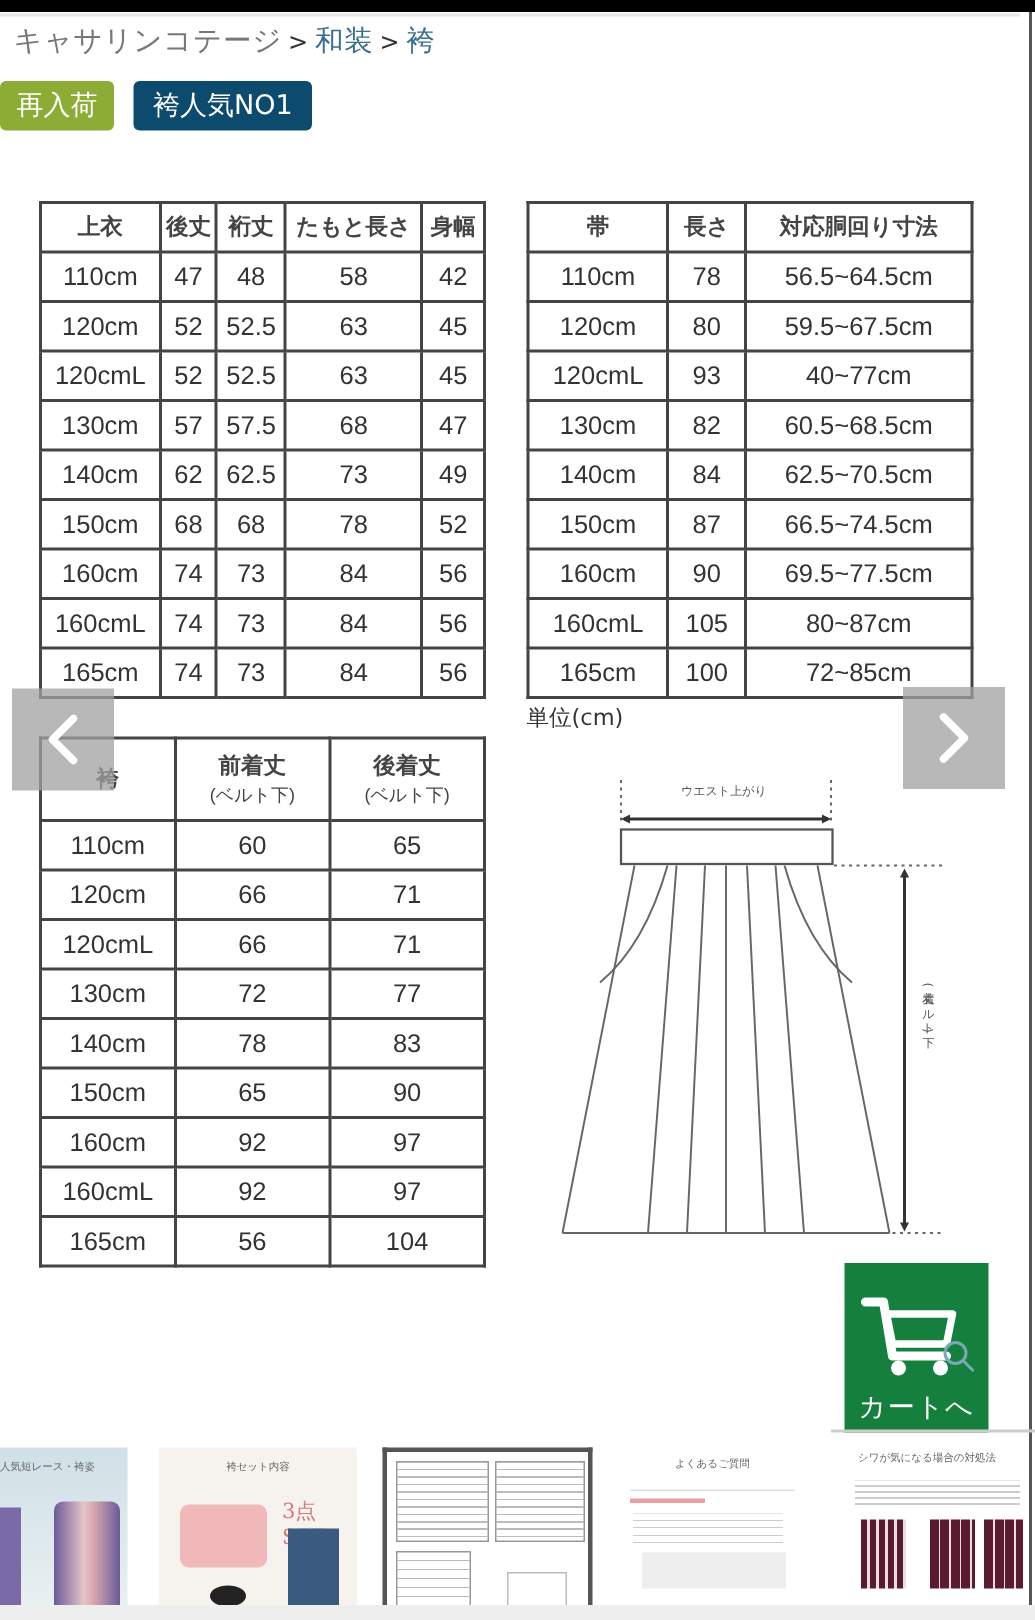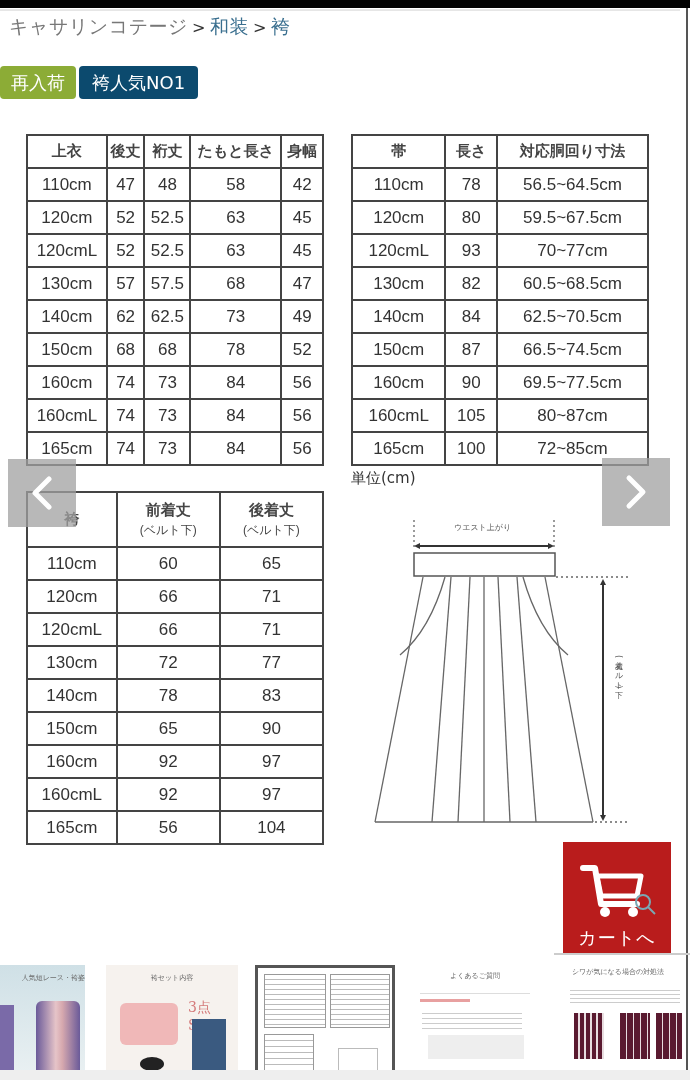--- a/index.html
+++ b/index.html
@@ -8,21 +8,21 @@
 
   .topbar { position: absolute; left: 0; top: 0; width: 690px; height: 8px; background: #000; }
   .topline { position: absolute; left: 0; top: 9px; width: 680px; height: 2px; background: #e6e6e6; }
   .rightedge { position: absolute; left: 686px; top: 8px; width: 2px; height: 1072px; background: #555; }
 
   .breadcrumb { position: absolute; left: 9px; top: 14px; font-size: 19px; white-space: nowrap; letter-spacing: 0.5px; }
   .breadcrumb .crumb-root { color: #777; }
   .breadcrumb .sep { color: #333; font-size: 16px; margin: 0 4px; }
   .breadcrumb .crumb-link { color: #3a6f8f; margin-top: 18px; }
 
-  .badges { position: absolute; left: 0; top: 66px; display: flex; gap: 3px; }
+  .badges { position: absolute; left: 0; top: 54px; display: flex; gap: 13px; }
   .badge { height: 33px; padding: 0 11px; border-radius: 4px; color: #fff; font-size: 18px; line-height: 33px; }
   .badge.green { background: #8cac36; }
   .badge.purple { background: #0c4a6e; padding: 0 13px; }
 
   table.size { position: absolute; border-collapse: collapse; font-family: "Liberation Sans", "DejaVu Sans", sans-serif; color: #333; }
   table.size td, table.size th { border: 2px solid #444; text-align: center; font-weight: normal; padding: 0; font-size: 17px; }
   table.size th { font-size: 15px; font-weight: bold; color: #444; }
 
   #top-table { left: 26px; top: 134px; width: 298px; }
   #top-table tr { height: 33px; }
@@ -34,21 +34,21 @@
   #hakama-table th .sub { display: block; font-size: 12px; font-weight: normal; margin-top: 2px; }
 
   .unit { position: absolute; left: 351px; top: 469px; font-size: 15px; color: #333; }
 
   .nav-btn { position: absolute; width: 68px; height: 68px; background: rgba(160,160,160,0.75); display: flex; align-items: center; justify-content: center; }
   #prev-btn { left: 8px; top: 459px; }
   #next-btn { left: 602px; top: 458px; }
 
   .diagram { position: absolute; left: 360px; top: 510px; width: 300px; height: 320px; }
 
-  .cart-btn { position: absolute; left: 563px; top: 842px; width: 108px; height: 113px; background: #b91c1c; display: flex; flex-direction: column; align-items: center; justify-content: flex-start; color: #fff; }
+  .cart-btn { position: absolute; left: 563px; top: 842px; width: 96px; height: 113px; background: #15803d; display: flex; flex-direction: column; align-items: center; justify-content: flex-start; color: #fff; }
   .cart-btn .cart-label { font-size: 18px; margin-top: 4px; letter-spacing: 1px; }
   .cart-rule { position: absolute; left: 554px; top: 953px; width: 136px; height: 2px; background: #ccc; }
 
   .thumbs { position: absolute; left: 0; top: 965px; width: 690px; height: 108px; }
   .thumb { position: absolute; top: 0; height: 108px; overflow: hidden; }
   .thumb-1 { left: 0; width: 85px; background: linear-gradient(#cfe0e6, #e9f0f2); }
   .thumb-2 { left: 106px; width: 132px; background: #f6f2ee; }
   .thumb-3 { left: 255px; width: 140px; background: #fff; border: 3px solid #555; border-bottom: none; }
   .thumb-4 { left: 412px; width: 126px; background: #fff; }
   .thumb-5 { left: 550px; width: 136px; background: #fff; }
@@ -171,21 +171,21 @@
         <td>56.5~64.5cm</td>
       </tr>
   <tr>
         <td>120cm</td>
         <td>80</td>
         <td>59.5~67.5cm</td>
       </tr>
   <tr>
         <td>120cmL</td>
         <td>93</td>
-        <td>70~77cm</td>
+        <td>40~77cm</td>
       </tr>
   <tr>
         <td>130cm</td>
         <td>82</td>
         <td>60.5~68.5cm</td>
       </tr>
   <tr>
         <td>140cm</td>
         <td>84</td>
         <td>62.5~70.5cm</td>
@@ -332,21 +332,21 @@
     <circle cx="56" cy="54" r="5" fill="#fff"></circle>
     <circle cx="66" cy="44" r="7" stroke="#7aa8b4" stroke-width="2" fill="none"></circle>
     <line x1="71" y1="49" x2="78" y2="56" stroke="#7aa8b4" stroke-width="2"></line>
   </svg>
   <span class="cart-label">カートへ</span>
 </div>
 <div class="cart-rule"></div>
 
 <div class="thumbs">
   <div class="thumb thumb-1">
-    <div class="thumb-title" style="text-align:right;">人気短レース・袴姿</div>
+    <div class="thumb-title" style="text-align:left;">人気短レース・袴姿</div>
     <div style="position:absolute;left:36px;top:36px;width:44px;height:72px;background:linear-gradient(90deg,#6a5a99,#e6c4c8 45%,#d6a8ae 60%,#6a5a99);border-radius:6px 6px 0 0;"></div>
     <div style="position:absolute;left:0;top:40px;width:14px;height:68px;background:#7a6aa8;"></div>
   </div>
   <div class="thumb thumb-2">
     <div class="thumb-title">袴セット内容</div>
     <div style="position:absolute;left:14px;top:38px;width:58px;height:42px;background:#f0b8b8;border-radius:6px;"></div>
     <div style="position:absolute;left:82px;top:34px;font-size:14px;color:#d47a7a;font-family:'DejaVu Serif',serif;">3点SET</div>
     <div style="position:absolute;left:86px;top:54px;width:34px;height:54px;background:#3a5a80;"></div>
     <div style="position:absolute;left:34px;top:92px;width:24px;height:14px;background:#222;border-radius:50%;"></div>
   </div>

